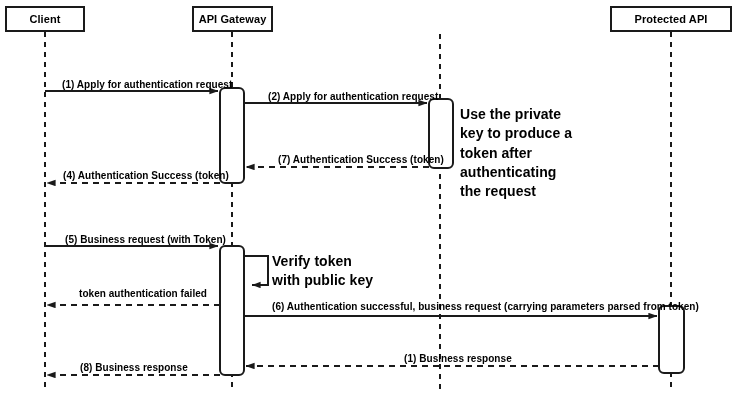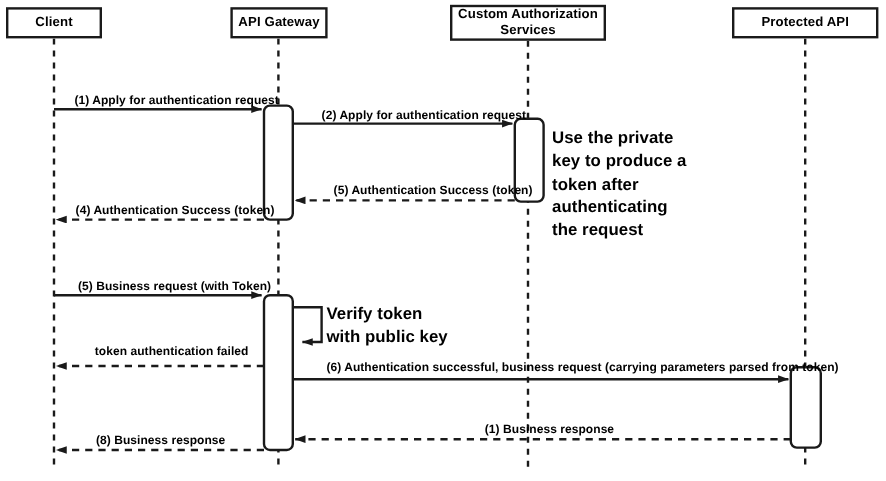--- a/index.html
+++ b/index.html
@@ -86,33 +86,30 @@
   </svg>
 
   <div class="actor-box" style="left:5px;top:6px;width:80px;height:26px;">
     <span>Client</span>
   </div>
 
   <div class="actor-box" style="left:192px;top:6px;width:81px;height:26px;">
     <span>API Gateway</span>
   </div>
 
-  <div class="actor-box" style="left:375px;top:4px;width:130px;height:30px;padding:0 2px;">
-    <span>Custom Authorization Services</span>
-  </div>
 
   <div class="actor-box" style="left:610px;top:6px;width:122px;height:26px;">
     <span>Protected API</span>
   </div>
 
   <div class="msg-label" style="left:62px;top:79px;">(1) Apply for authentication request</div>
 
   <div class="msg-label" style="left:268px;top:91px;">(2) Apply for authentication request</div>
 
-  <div class="msg-label" style="left:278px;top:154px;">(5) Authentication Success (token)</div>
+  <div class="msg-label" style="left:278px;top:154px;">(7) Authentication Success (token)</div>
 
   <div class="msg-label" style="left:63px;top:170px;">(4) Authentication Success (token)</div>
 
   <div class="msg-label" style="left:65px;top:234px;">(5) Business request (with Token)</div>
 
   <div class="msg-label" style="left:79px;top:288px;">token authentication failed</div>
 
   <div class="msg-label" style="left:272px;top:301px;text-align:center;">(6) Authentication successful, business request (carrying parameters parsed from token)</div>
 
   <div class="msg-label" style="left:404px;top:353px;">(1) Business response</div>

